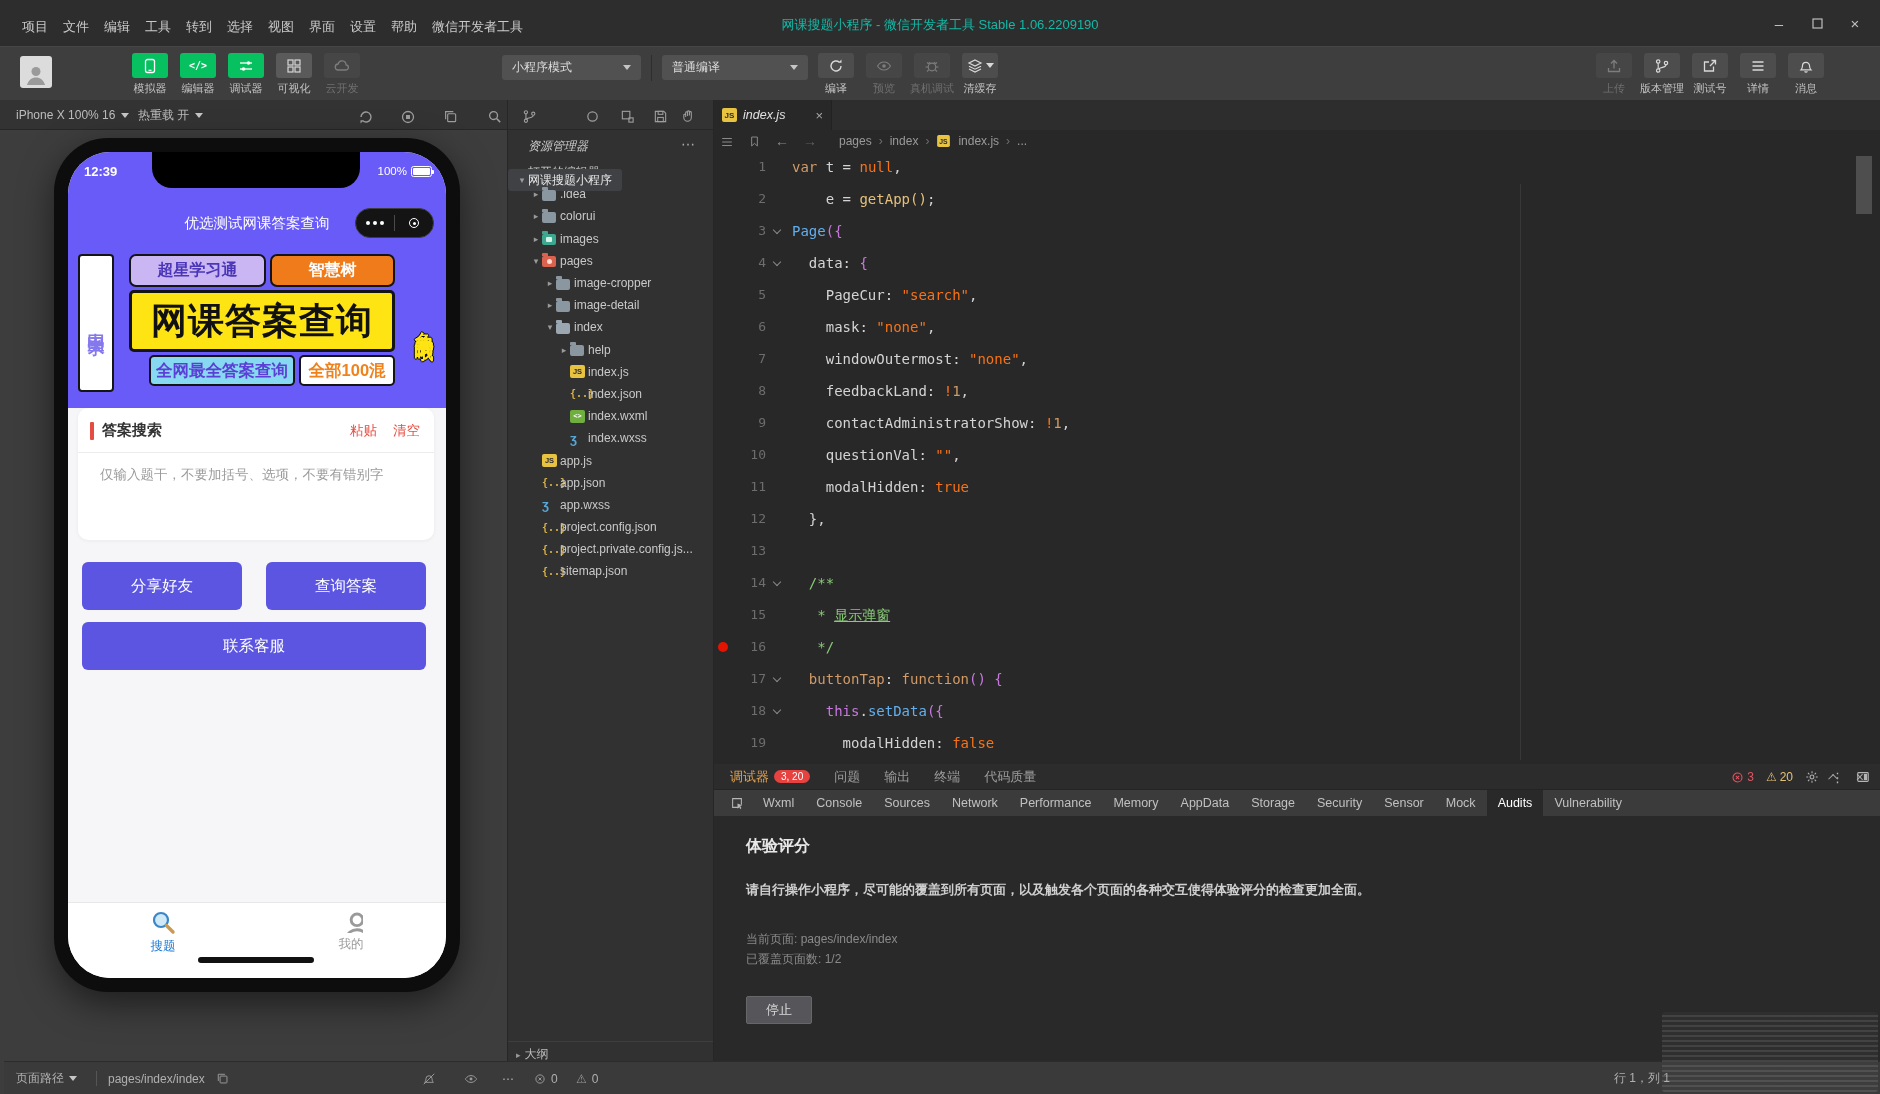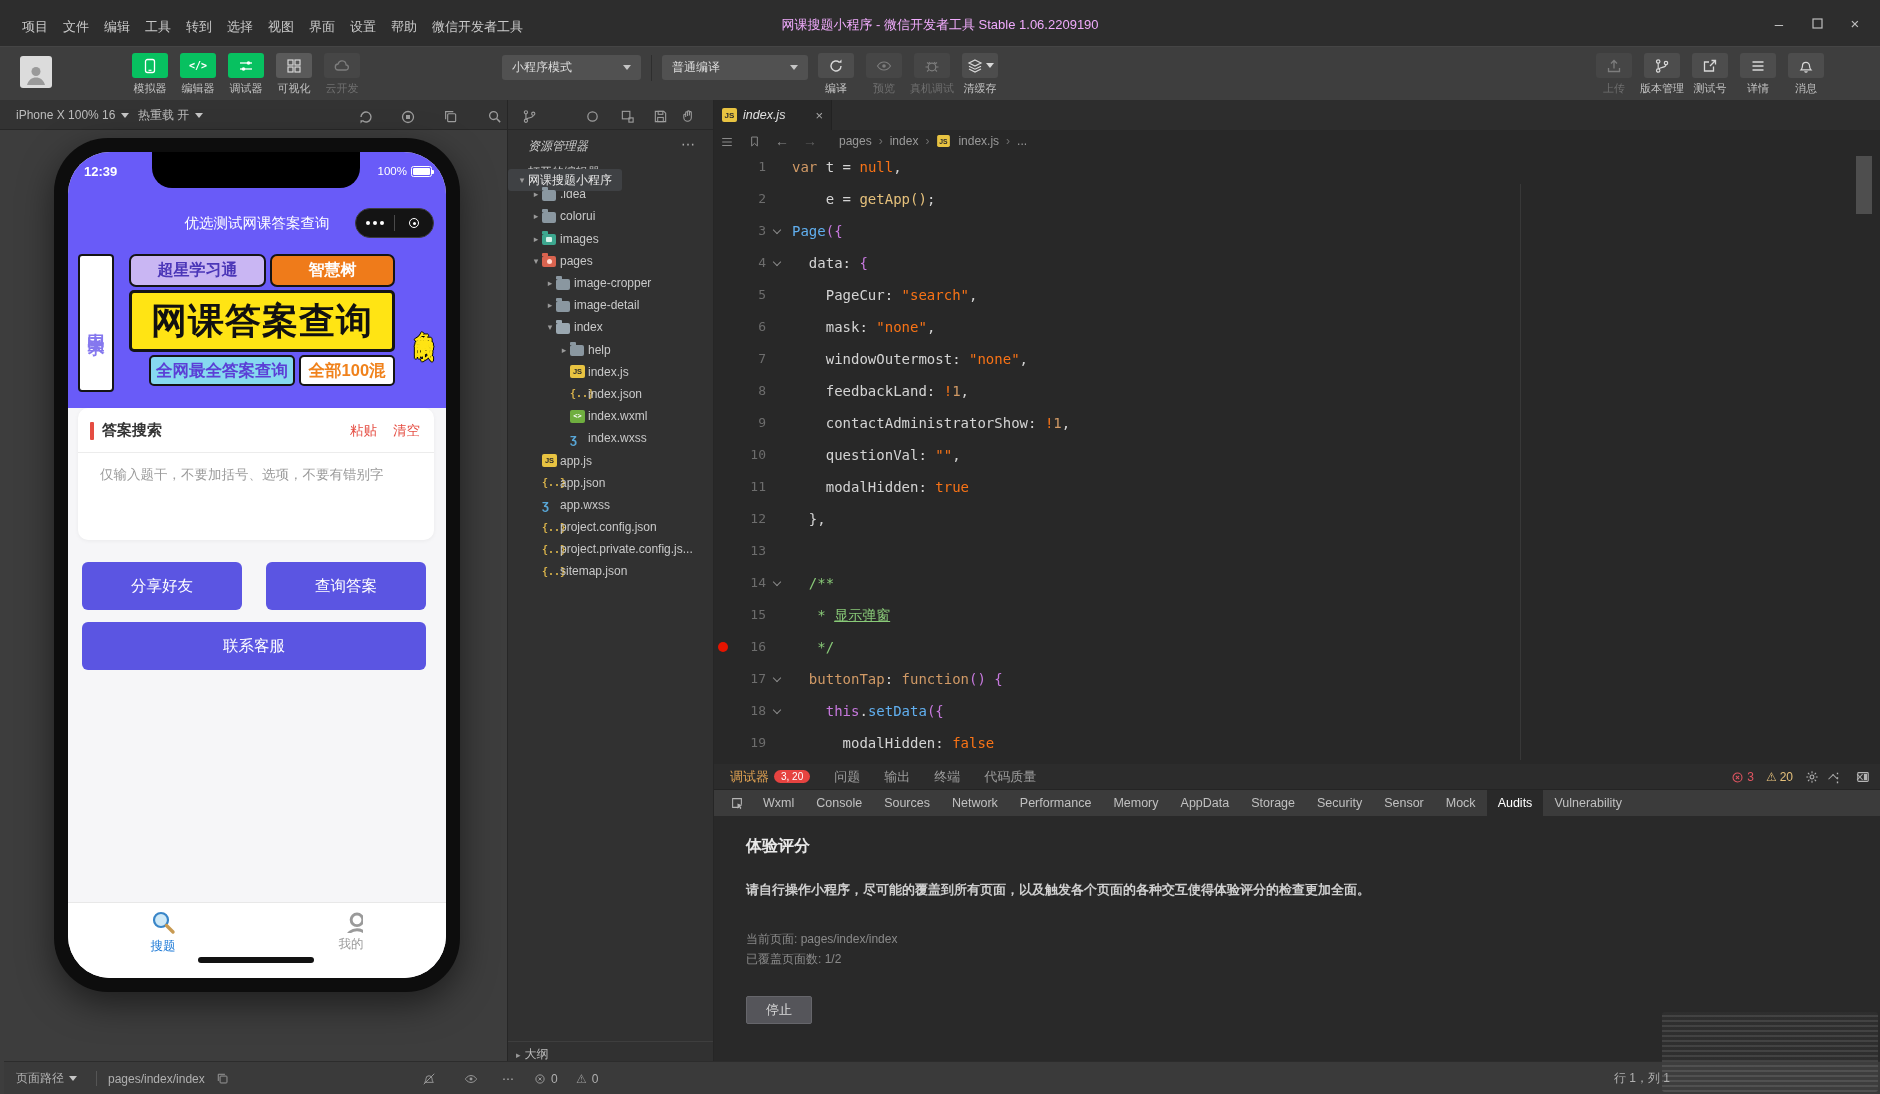--- a/index.html
+++ b/index.html
@@ -5,21 +5,21 @@
   * { margin:0; padding:0; box-sizing:border-box; }
   html,body { background:#1d1d1d; }
   body { font-family:"Liberation Sans", sans-serif; }
   #app { position:relative; width:1880px; height:1094px; overflow:hidden; background:#3d3d3d; }
   .ic { display:inline-block; vertical-align:middle; }
 
   
   .titlebar { position:absolute; left:0; top:0; width:1880px; height:46px; background:#2d2d2d; }
   .menus { position:absolute; left:22px; top:0; height:46px; display:flex; align-items:center; gap:15px; }
   .menus span { font-size:13px; color:#c9c9c9; cursor:default;margin-top:8px; }
-  .wintitle { position:absolute; left:0; right:0; top:0; height:46px; line-height:50px; text-align:center; font-size:13px; color:#f0abfc; }
+  .wintitle { position:absolute; left:0; right:0; top:0; height:46px; line-height:50px; text-align:center; font-size:13px; color:#14b8a6; }
   .winctrl { position:absolute; right:6px; top:0; height:46px; display:flex; }
   .winctrl span { width:38px; height:46px; display:flex; align-items:center; justify-content:center; color:#c0c0c0; font-size:15px; }
 
   
   .toolbar { position:absolute; left:0; top:46px; width:1880px; height:54px; background:#3e3e3e; border-top:1px solid #454545; }
   .avatar { position:absolute; left:20px; top:9px; width:32px; height:32px; background:#dcdcdc; border-radius:3px; display:flex; align-items:flex-end; justify-content:center; overflow:hidden; color:#9a9a9a; }
   .tbgroup { position:absolute; top:6px; display:flex; }
   .tbtn { width:36px; margin-right:12px; display:flex; flex-direction:column; align-items:center; }
   .tbtn .box { width:36px; height:25px; border-radius:3px; background:#4d4d4d; display:flex; align-items:center; justify-content:center; color:#d8d8d8; }
   .tbtn .box.green { background:#07c160; color:#fff; }

